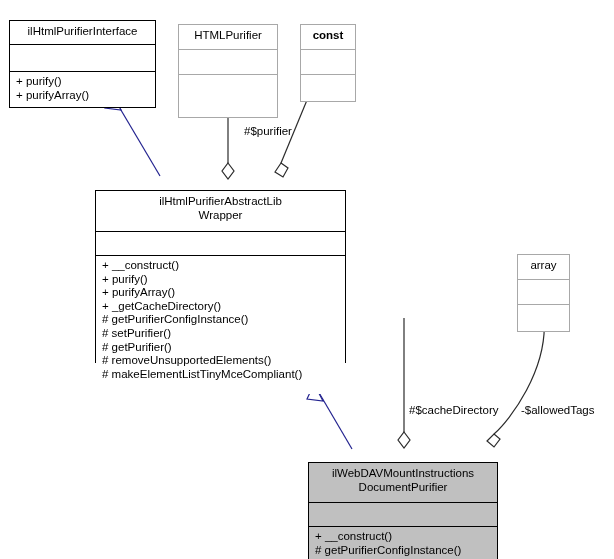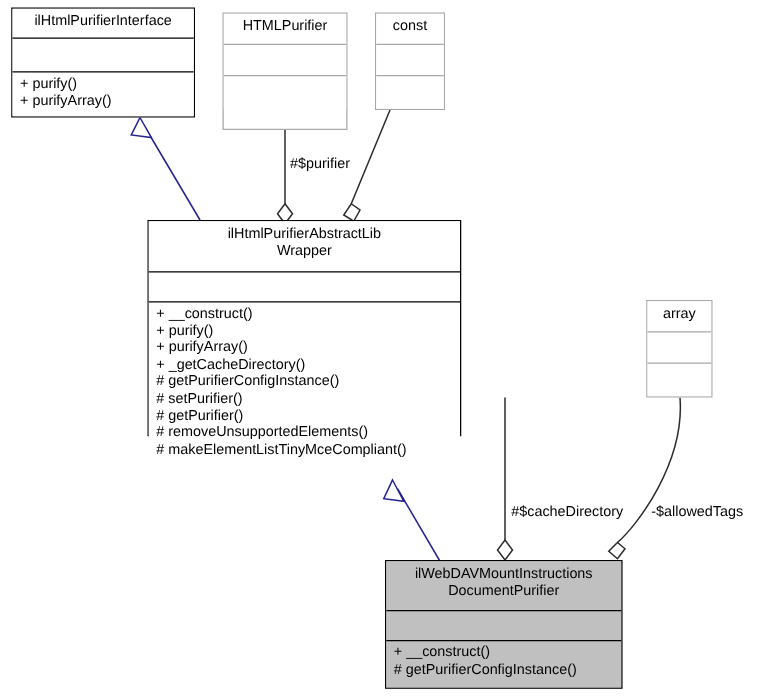--- a/index.html
+++ b/index.html
@@ -20,20 +20,21 @@
     left: 0;
     top: 0;
     width: 614px;
     height: 559px;
     pointer-events: none;
   }
   .node {
     position: absolute;
     box-sizing: border-box;
     background: #ffffff;
+    margin-top: 14px;
   }
   .node.strong { border: 1px solid #000000; }
   .node.light  { border: 1px solid #a8a8a8; }
   .node.focus  { border: 1px solid #000000; background: #c0c0c0; }
   .node.focus .compartment { background: #c0c0c0; }
   .compartment {
     box-sizing: border-box;
     background: #ffffff;
     overflow: hidden;
   }
@@ -95,21 +96,21 @@
       <line x1="404" y1="318" x2="404" y2="432" stroke="#2b2b2b" stroke-width="1.2"></line>
       <polygon points="404,432 410,440 404,448 398,440" fill="#ffffff" stroke="#2b2b2b" stroke-width="1.2"></polygon>
     </g>
 
     <g>
       <path d="M 544,318 C 548,370 510,420 494,434" fill="none" stroke="#2b2b2b" stroke-width="1.2"></path>
       <polygon points="494,434 500,439 494,447 487,441" fill="#ffffff" stroke="#2b2b2b" stroke-width="1.2"></polygon>
     </g>
   </svg>
 
-  <div class="edge-label" style="left:232px; top:124px;">#$purifier</div>
+  <div class="edge-label" style="left:244px; top:124px;">#$purifier</div>
 
 
   <div class="edge-label" style="left:409px; top:403px;">#$cacheDirectory</div>
 
   <div class="edge-label" style="left:521px; top:403px;">-$allowedTags</div>
 
   <div class="node strong" style="left:9px; top:6px; width:147px; height:88px;">
     <div class="compartment title" style="height:23px;">ilHtmlPurifierInterface</div>
     <div class="compartment sep-strong empty" style="height:27px;"></div>
     <div class="compartment sep-strong members" style="height:36px;">
@@ -117,27 +118,27 @@
       <div class="m">+ purifyArray()</div>
     </div>
   </div>
 
   <div class="node light" style="left:178px; top:10px; width:100px; height:94px;">
     <div class="compartment title" style="height:24px;">HTMLPurifier</div>
     <div class="compartment sep-light empty" style="height:25px;"></div>
     <div class="compartment sep-light empty" style="height:27px;"></div>
   </div>
 
-  <div class="node light" style="left:300px; top:10px; width:56px; height:78px;">
+  <div class="node light" style="left:300px; top:10px; width:56px; height:78px;font-weight:bold;">
     <div class="compartment title" style="height:24px;">const</div>
     <div class="compartment sep-light empty" style="height:25px;"></div>
     <div class="compartment sep-light empty" style="height:27px;"></div>
   </div>
 
-  <div class="node strong" style="left:118px; top:176px; width:251px; height:173px;">
+  <div class="node strong" style="left:95px; top:176px; width:251px; height:173px;">
     <div class="compartment title" style="height:40px; text-align:center;">ilHtmlPurifierAbstractLib
 Wrapper</div>
     <div class="compartment sep-strong empty" style="height:24px;"></div>
     <div class="compartment sep-strong members" style="height:139px;">
       <div class="m">+ __construct()</div>
       <div class="m">+ purify()</div>
       <div class="m">+ purifyArray()</div>
       <div class="m">+ _getCacheDirectory()</div>
       <div class="m"># getPurifierConfigInstance()</div>
       <div class="m"># setPurifier()</div>

